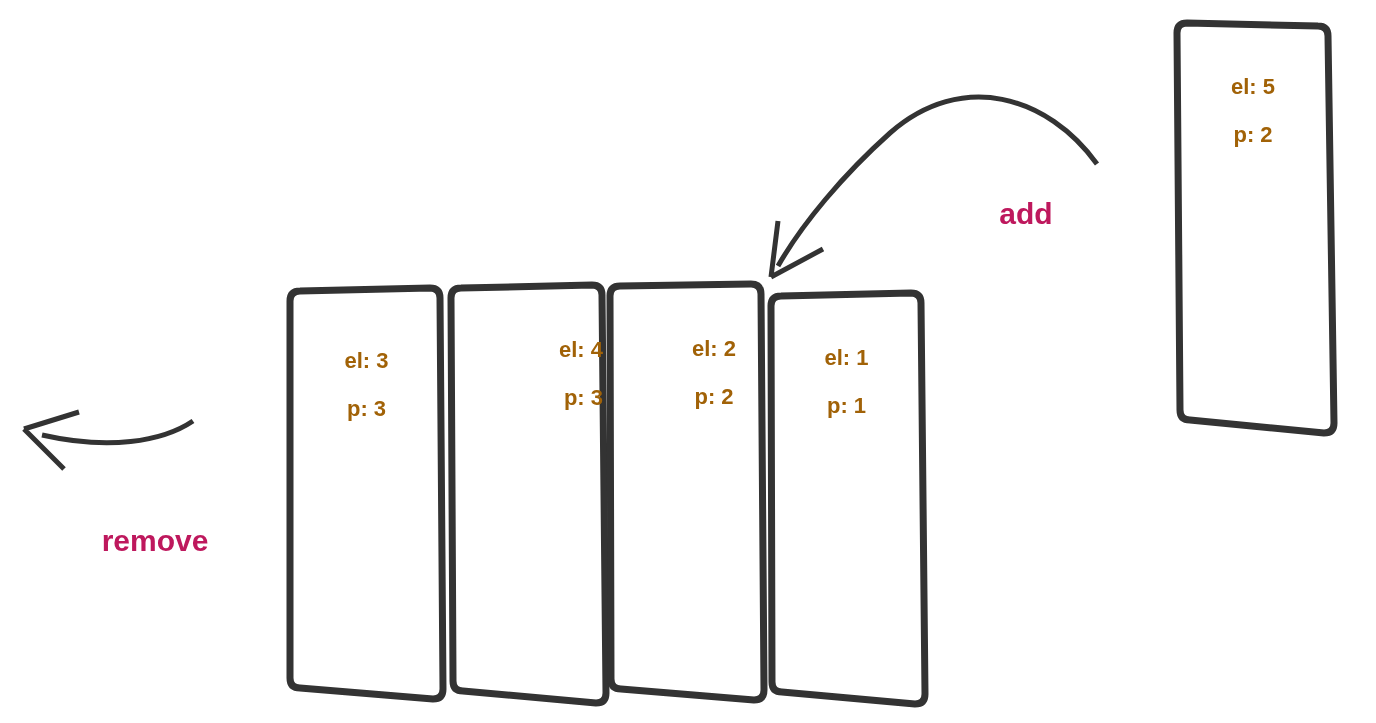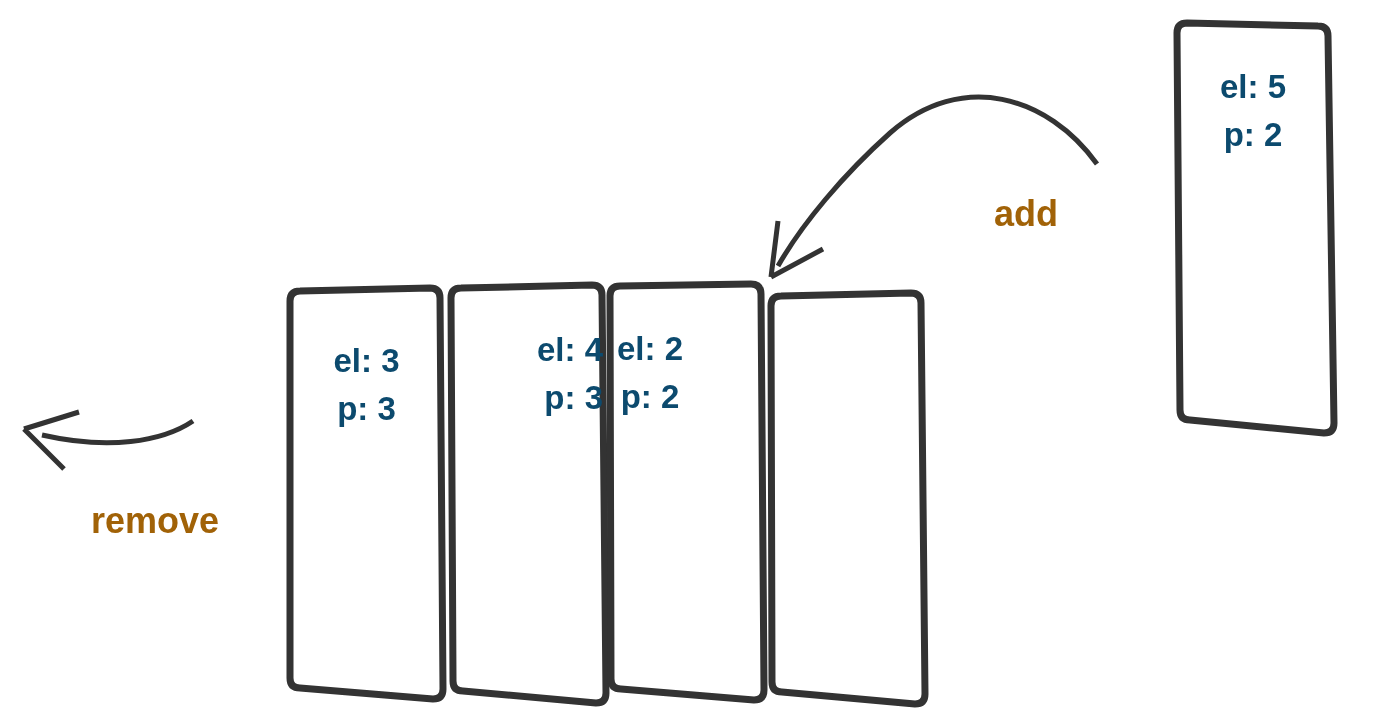--- a/index.html
+++ b/index.html
@@ -16,33 +16,33 @@
     font-family: "Liberation Sans", "DejaVu Sans", sans-serif;
   }
   .shapes-svg {
     position: absolute;
     left: 0;
     top: 0;
   }
   .card-text {
     position: absolute;
     text-align: center;
-    font-size: 33px;
+    font-size: 22px;
     font-weight: 700;
     line-height: 48px;
-    color: #0c4a6e;
+    color: #a16207;
     white-space: nowrap;
   }
   .action-label {
     position: absolute;
     text-align: center;
-    font-size: 36px;
+    font-size: 30px;
     font-weight: 700;
     line-height: 40px;
-    color: #a16207;
+    color: #be185d;
     white-space: nowrap;
   }
 </style>
 </head>
 <body>
 
 <div class="canvas">
 
   <svg class="shapes-svg" width="1376" height="723" viewBox="0 0 1376 723">
 
@@ -68,28 +68,32 @@
   <div class="card-text" style="left:290px; top:328px; width:153px;margin-top:9px;">
     <div>el: 3</div>
     <div>p: 3</div>
   </div>
 
   <div class="card-text" style="left:451px; top:326px; width:152px;text-align:right;">
     <div>el: 4</div>
     <div>p: 3</div>
   </div>
 
-  <div class="card-text" style="left:574px; top:325px; width:152px;">
+  <div class="card-text" style="left:638px; top:325px; width:152px;">
     <div>el: 2</div>
     <div>p: 2</div>
   </div>
 
+  <div class="card-text" style="left:771px; top:334px; width:151px;">
+    <div>el: 1</div>
+    <div>p: 1</div>
+  </div>
 
   <div class="card-text" style="left:1177px; top:63px; width:152px;">
     <div>el: 5</div>
     <div>p: 2</div>
   </div>
 
   <div class="action-label" style="left:976px; top:194px; width:100px;">add</div>
 
-  <div class="action-label" style="left:75px; top:501px; width:160px;">remove</div>
+  <div class="action-label" style="left:75px; top:521px; width:160px;">remove</div>
 
 </div>
 
 </body></html>

